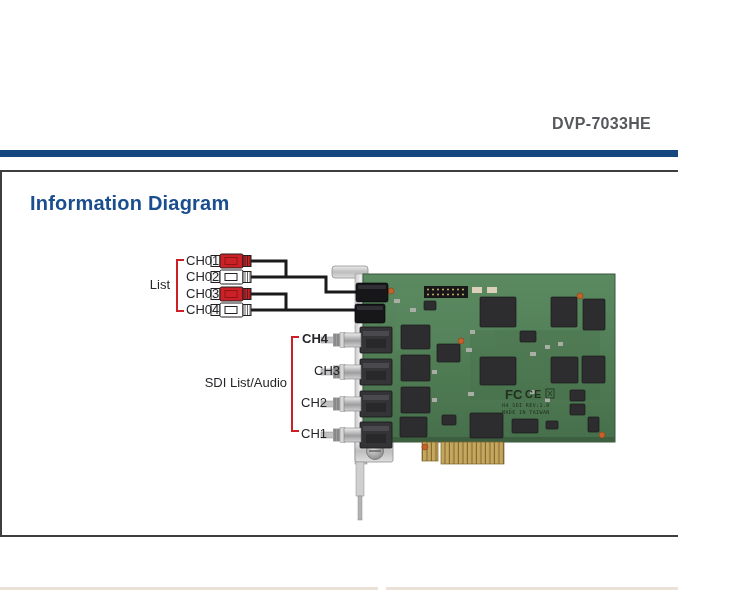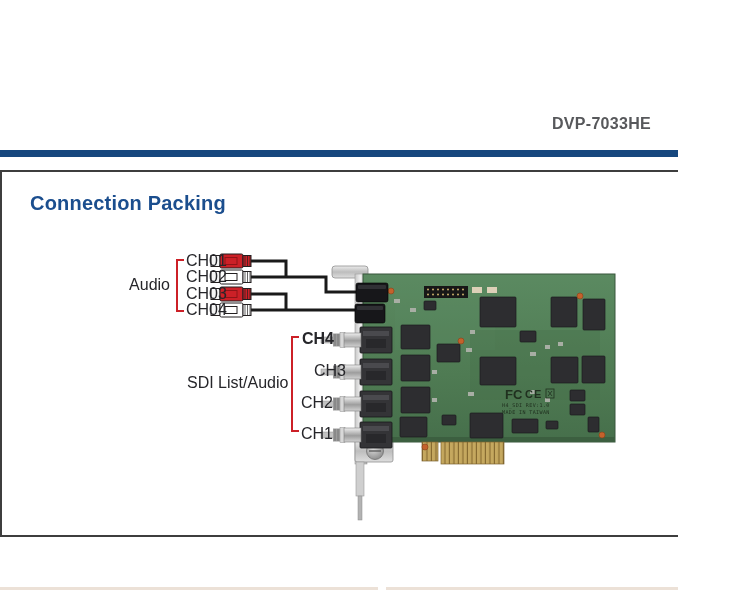--- a/index.html
+++ b/index.html
@@ -12,36 +12,36 @@
   .section-title{position:absolute;margin:0;font-size:20px;font-weight:bold;
         color:var(--heading-blue,#1b4e8e);letter-spacing:.2px;white-space:nowrap;}
   .conn-title{left:30px;top:192px;}
   .order-title{left:4px;top:559px;}
   .pack-title{left:386px;top:559px;}
   .table-top-line{position:absolute;top:587px;height:3px;background:#ece1d7;}
   .line-left{left:0;width:378px;}
   .line-right{left:386px;width:364px;}
   .stage{position:absolute;left:0;top:0;width:750px;height:591px;}
   .stage svg{position:absolute;left:0;top:0;}
-  .lbl{position:absolute;font-size:16px;line-height:12px;color:#26262a;white-space:nowrap;}
+  .lbl{position:absolute;font-size:13px;line-height:12px;color:#26262a;white-space:nowrap;}
   .lbl-right{text-align:right;}
   .silk{font-size:5px;fill:#20301f;letter-spacing:.4px;font-family:"DejaVu Sans Mono",monospace;}
   .fcc{font-size:13px;font-weight:bold;fill:#20301f;font-family:"Liberation Sans",sans-serif;}
   .ce{font-size:11px;font-weight:bold;fill:#20301f;letter-spacing:1px;font-family:"Liberation Sans",sans-serif;}
 </style>
 </head>
 <body>
 
 <div class="page">
 
   <div class="product-title">DVP-7033HE</div>
   <div class="blue-bar"></div>
 
   <div class="diagram-box"></div>
-  <h2 class="section-title conn-title">Connection Packing</h2>
+  <h2 class="section-title conn-title">Information Diagram</h2>
 
   <div class="stage">
     <svg width="750" height="591" viewBox="0 0 750 591">
       <defs>
         <linearGradient id="metalV" x1="0" y1="0" x2="0" y2="1">
           <stop offset="0" stop-color="#ececec"></stop>
             <stop offset=".5" stop-color="#bdbdbd"></stop>
             <stop offset="1" stop-color="#dedede"></stop>
         </linearGradient>
         <linearGradient id="metalH" x1="0" y1="0" x2="1" y2="0">
@@ -285,21 +285,21 @@
           <rect x="344" y="428" width="17" height="14" fill="url(#silver)" stroke="#7d7d7d" stroke-width="0.6"></rect>
         </g>
       </g>
 
       <g stroke="#cc2027" stroke-width="2" fill="none">
         <path d="M184 260 H177 V311 H184"></path>
         <path d="M299 337 H292 V431 H299"></path>
       </g>
     </svg>
 
-    <div class="lbl lbl-right" style="left:110px;top:279px;width:60px;">Audio</div>
+    <div class="lbl lbl-right" style="left:110px;top:279px;width:60px;">List</div>
     <div class="lbl" style="left:186px;top:255px;">CH01</div>
     <div class="lbl" style="left:186px;top:271px;">CH02</div>
     <div class="lbl" style="left:186px;top:288px;">CH03</div>
     <div class="lbl" style="left:186px;top:304px;">CH04</div>
 
     <div class="lbl lbl-right" style="left:187px;top:377px;width:100px;">SDI List/Audio</div>
     <div class="lbl" style="left:302px;top:333px;font-weight:bold;">CH4</div>
     <div class="lbl" style="left:314px;top:365px;">CH3</div>
     <div class="lbl" style="left:301px;top:397px;">CH2</div>
     <div class="lbl" style="left:301px;top:428px;">CH1</div>

